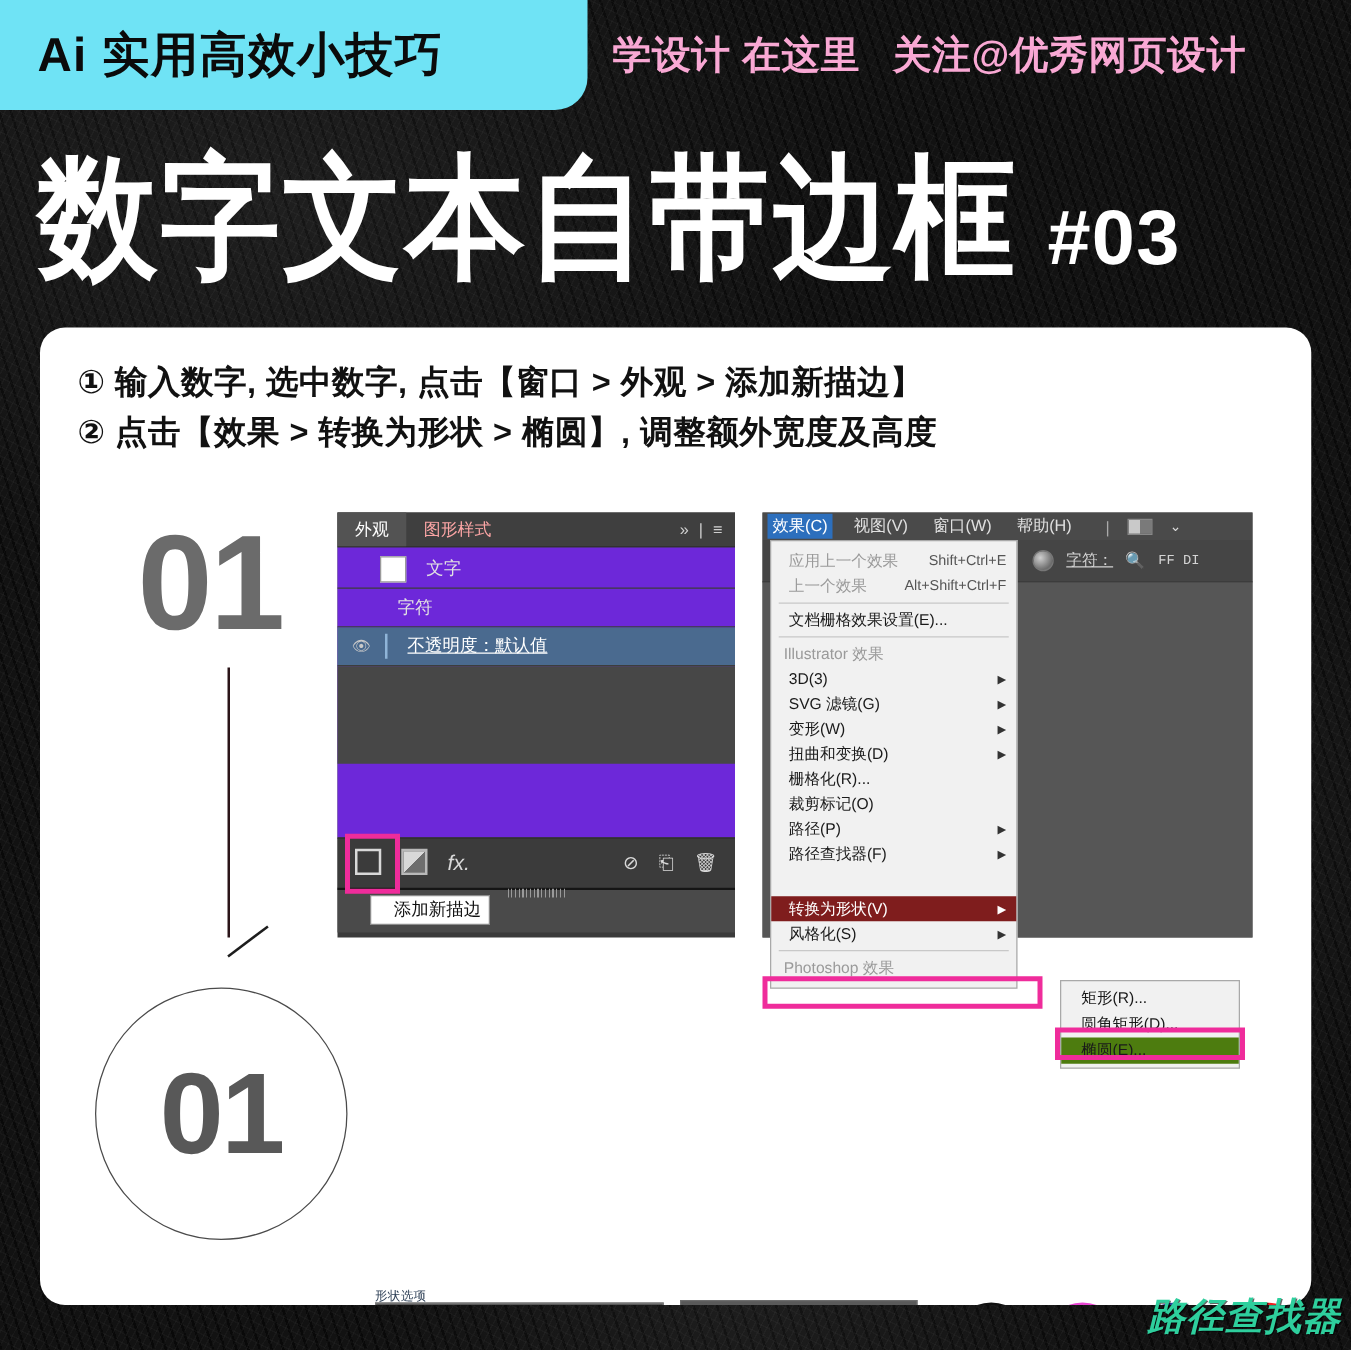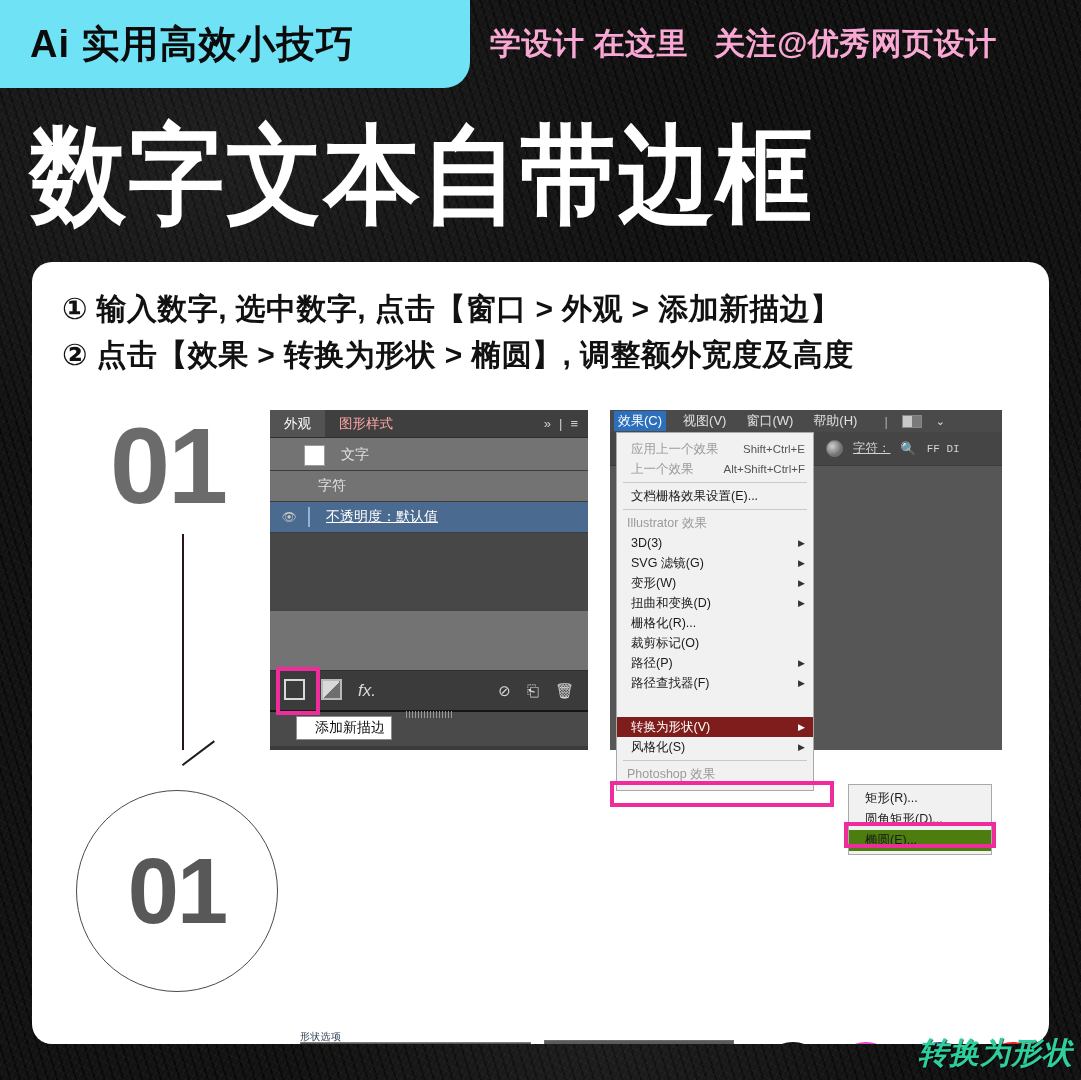--- a/index.html
+++ b/index.html
@@ -94,21 +94,21 @@
     width: 1017px; height: 782px;
     background: #ffffff;
     border-radius: 20px;
     z-index: 6;
     overflow: hidden;
   }
 
   
   .steps { padding: 24px 28px 0 30px; }
   .step {
-    font-size: 30px;
+    font-size: 26px;
     font-weight: 700;
     color: #111;
     white-space: nowrap;
     line-height: 1.52;
     letter-spacing: 0.4px;
   }
 
   
   .stage { position: relative; width: 100%; height: 100%; }
 
@@ -164,21 +164,21 @@
   }
   .ai-tab {
     padding: 0 14px; display: flex; align-items: center;
     font-size: 13.5px; color: #fca5a5;
   }
   .ai-tab.active { background: #535353; color: #fff; }
   .ai-tab-icons {
     margin-left: auto; display: flex; align-items: center;
     gap: 8px; padding-right: 10px; color: #cfcfcf; font-size: 13px;
   }
-  .ai-list { background: #737373; padding: 2px 0 0 0; height: 232px; }
+  .ai-list { background: #6d28d9; padding: 2px 0 0 0; height: 232px; }
   .ai-row {
     height: 31px; display: flex; align-items: center;
     border-bottom: 1px solid #3d3d3d;
     padding-left: 6px;
   }
   .ai-row .eye { width: 26px; text-align: center; color: #c9c9c9; font-size: 12px; }
   .ai-row .swatch {
     width: 21px; height: 21px; background: #fff;
     border: 1px solid #9a9a9a; margin-left: 2px;
   }
@@ -350,20 +350,21 @@
     <div class="brand-tab-text">Ai 实用高效小技巧</div>
   </div>
   <div class="header-right">
     <span>学设计 在这里</span>
     <span>关注@优秀网页设计</span>
   </div>
 </div>
 
 <div class="title-row">
   <div class="main-title">数字文本自带边框</div>
+  <div class="title-index">#03</div>
 </div>
 
 <div class="card">
   <div class="stage">
 
     <div class="steps">
       <div class="step">① 输入数字, 选中数字, 点击【窗口 &gt; 外观 &gt; 添加新描边】</div>
       <div class="step">② 点击【效果 &gt; 转换为形状 &gt; 椭圆】, 调整额外宽度及高度</div>
     </div>
 
@@ -562,13 +563,13 @@
         <div class="num-circle" style="border-color:#ef2020;color:#ef2020;border-width:3px;">
           
         </div>
       </div>
 
     </div>
 
   </div>
 </div>
 
-<div class="watermark">转换为形状</div>
+<div class="watermark">路径查找器</div>
 
 </body></html>

